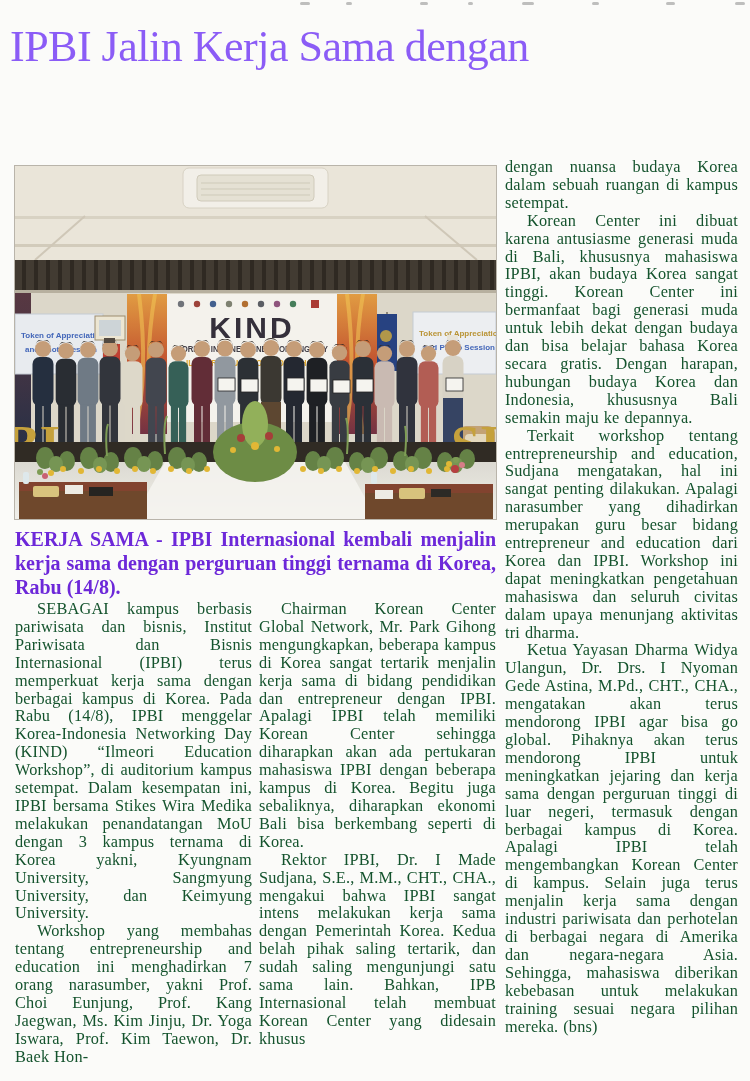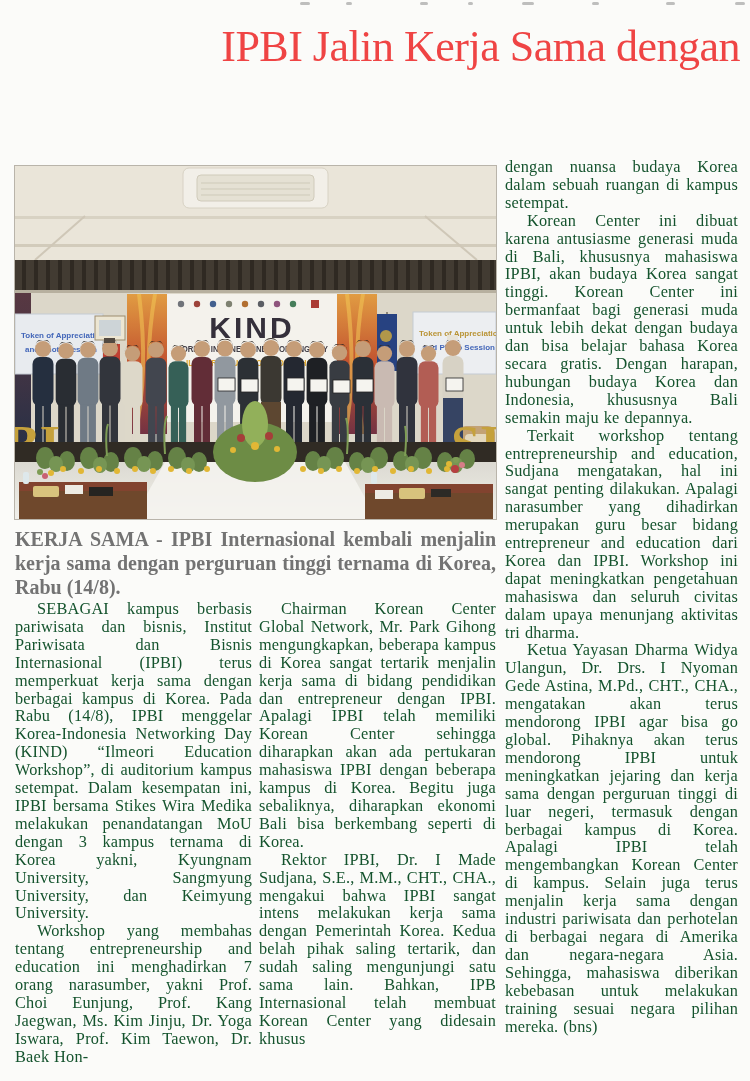--- a/index.html
+++ b/index.html
@@ -1,28 +1,28 @@
 <!DOCTYPE html>
 <html lang="id"><head>
 <meta charset="utf-8">
 <style>
   html,body{margin:0;padding:0;}
   .page{position:relative;width:750px;height:1081px;background:#fbfbf9;overflow:hidden;
         font-family:"Liberation Serif",serif;color:#1b1b1b;}
   
   .remnants i{position:absolute;top:2px;height:3px;background:#8d8d8d;opacity:.55;border-radius:2px;display:block;}
   
-  .headline{position:absolute;top:18px;left:10px;right:10px;text-align:right;
-            font-size:44px;line-height:57px;font-weight:400;letter-spacing:-.5px;color:#ef4444;}
+  .headline{position:absolute;top:18px;left:10px;right:10px;text-align:left;
+            font-size:44px;line-height:57px;font-weight:400;letter-spacing:-.5px;color:#8b5cf6;}
   
   .photo{position:absolute;left:15px;top:166px;width:481px;height:353px;outline:1px solid #b9b4aa;background:#e9e4da;}
   .photo svg{display:block;width:100%;height:100%;}
   
   .caption{position:absolute;left:15px;top:527px;width:481px;font-size:20px;line-height:24px;
-           text-align:justify;color:#737373;}
+           text-align:justify;color:#6d28d9;}
   .caption .bd{font-weight:700;}
   
   .col{position:absolute;top:600px;width:237px;height:482px;overflow:hidden;
        text-align:justify;font-size:16.3px;line-height:17.9px;letter-spacing:.2px;word-spacing:.6px;color:#14532d;}
   .col-1{left:15px;}
   .col-2{left:259px;width:237px;}
   .col-3{left:505px;top:158px;width:233px;height:923px;}
   .para{margin:0;}
   .ind{text-indent:22px;}
   .it{}

